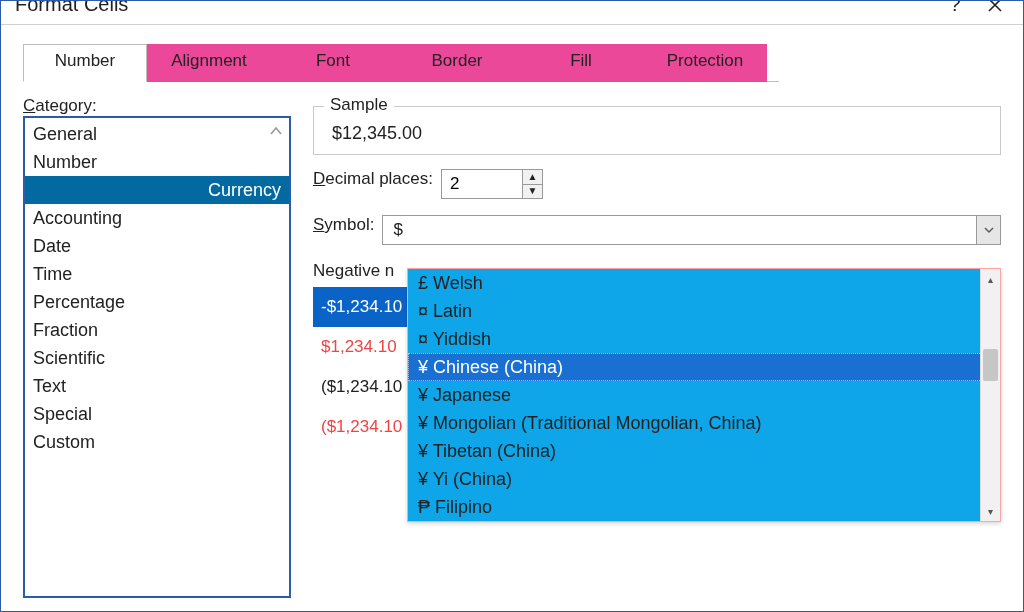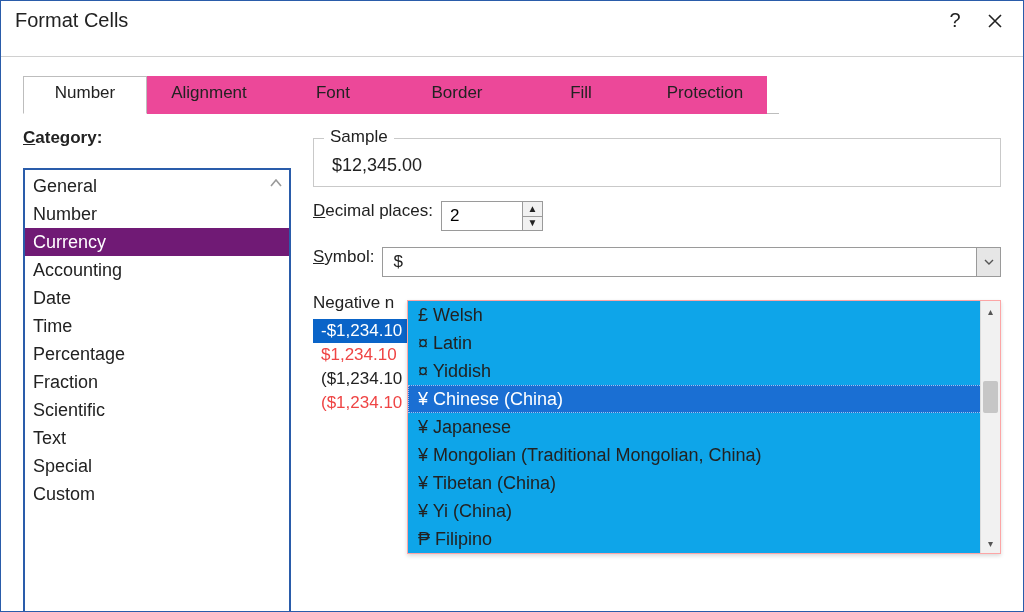--- a/index.html
+++ b/index.html
@@ -15,21 +15,21 @@
     height: 612px;
     border: 1.5px solid #2a5caa;
     background: #fff;
     position: relative;
     overflow: hidden;
   }
   
   .titlebar {
     display: flex;
     align-items: center;
-    height: 56px;
+    height: 24px;
     padding: 0 8px 16px 14px;
     border-bottom: 1px solid #d0d0d0;
   }
   .titlebar .title {
     flex: 1;
     font-size: 20px;
   }
   .titlebar .tb-btn {
     width: 40px;
     height: 40px;
@@ -80,40 +80,40 @@
   }
 
   
   .cat-col {
     width: 268px;
     display: flex;
     flex-direction: column;
   }
   .cat-label {
     font-size: 17px;
-    margin-bottom: 20px;
-    font-weight: bold;
+    margin-bottom: 0;
   }
   .cat-label .uline { text-decoration: underline; }
   .cat-list {
     border: 2px solid #2a5caa;
     flex: 1;
     min-height: 420px;
     position: relative;
     background: #fff;
     padding: 2px 0;
   }
   .cat-item {
     padding: 2px 8px;
     font-size: 18px;
     line-height: 24px;
   }
   .cat-item.selected {
-    background: #701a75;
+    background: #0369a1;
     color: #fff;
+    text-align: right;
   }
   .cat-scroll-up {
     position: absolute;
     right: 2px; top: 2px;
     width: 22px; height: 22px;
     display: flex; align-items:center; justify-content:center;
     color: #8a8a8a;
   }
 
   
@@ -196,21 +196,21 @@
   }
 
   .neg-label { margin-top: 16px; font-size: 17px; }
   .neg-list {
     margin-top: 4px;
     padding: 2px 0;
     width: 120px;
   }
   .neg-item {
     font-size: 17px;
-    padding: 1px 8px;
+    padding: 9px 8px;
     line-height: 22px;
   }
   .neg-item.sel { background: #0a64c8; color: #fff; }
   .neg-item.red { color: #ef4444; }
 
   
   .dropdown {
     position: absolute;
     left: 94px;  
     top: 172px;

